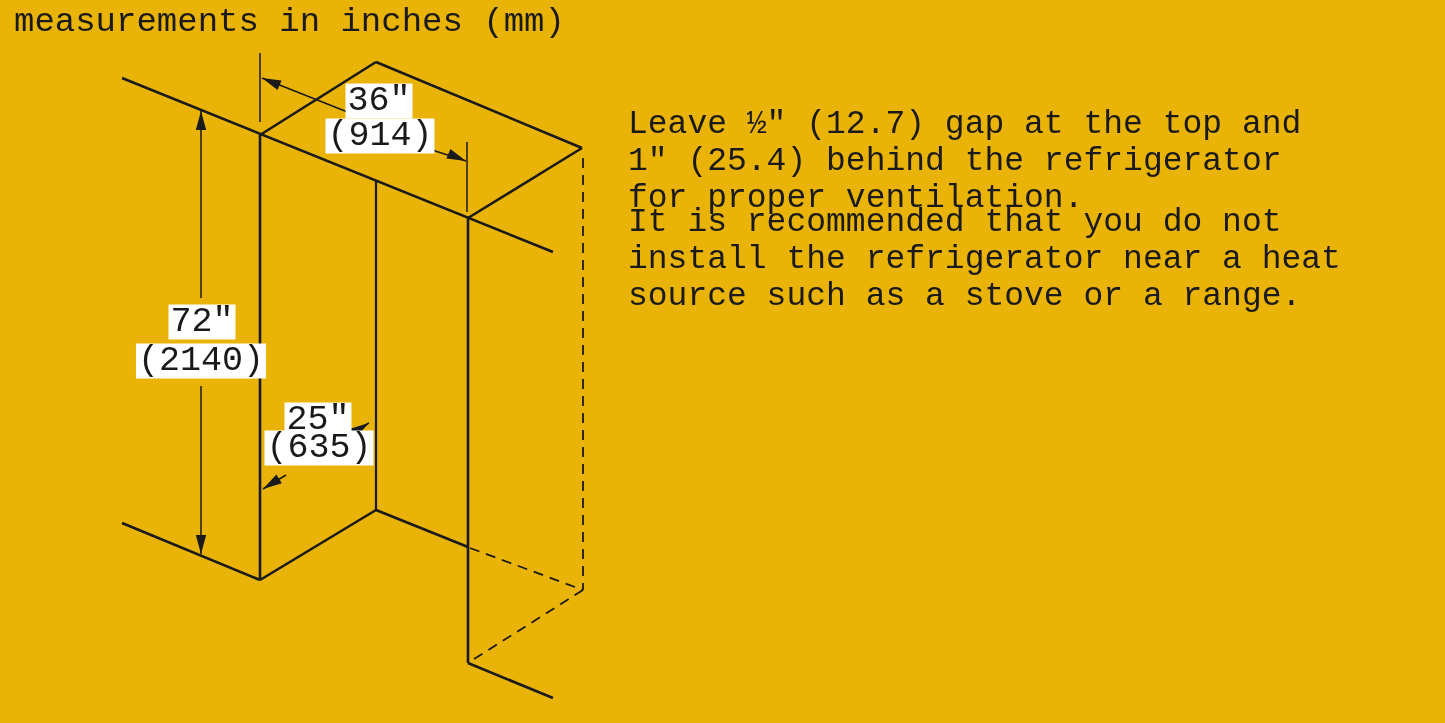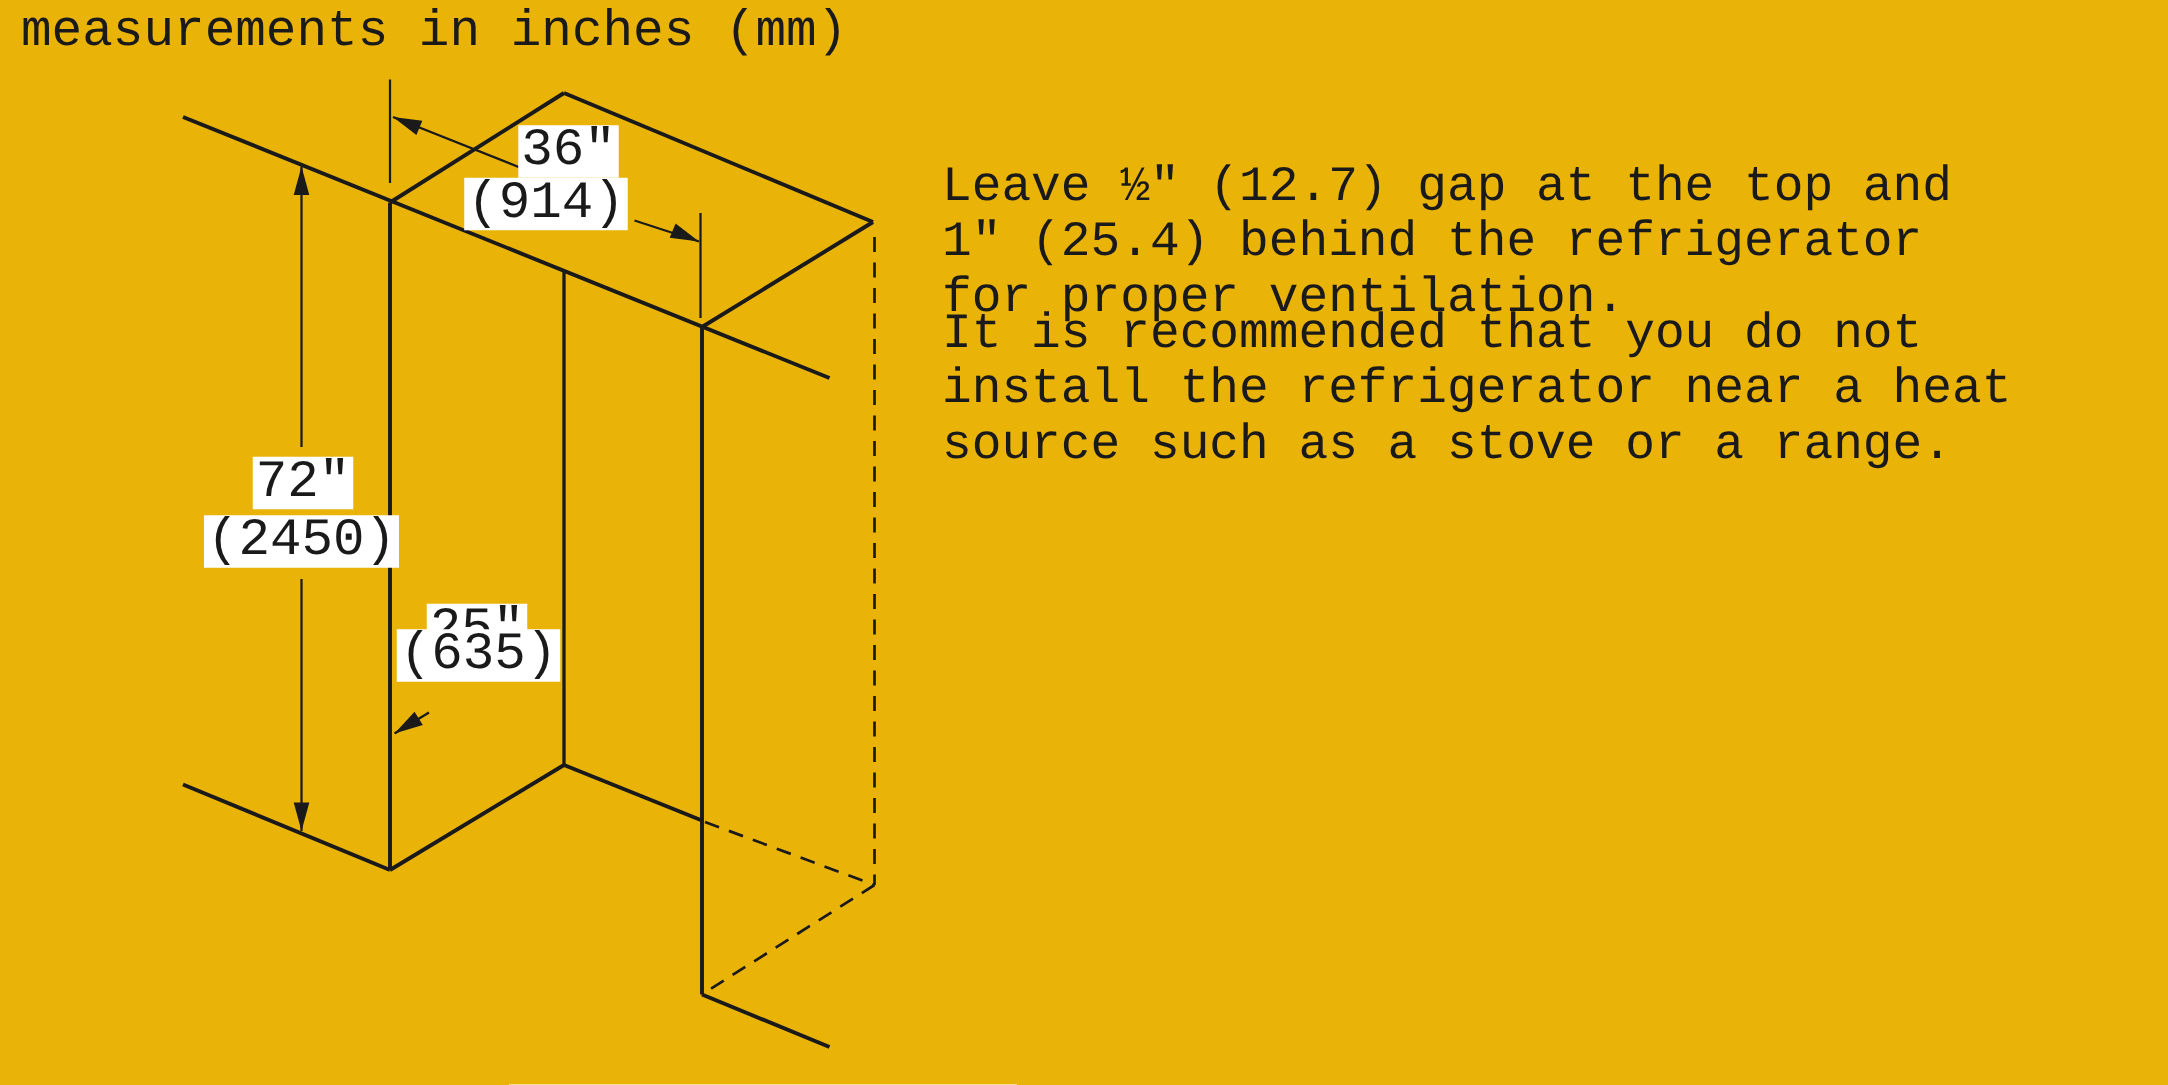--- a/index.html
+++ b/index.html
@@ -32,25 +32,25 @@
   .dim-label {
     position: absolute;
     transform: translate(-50%, -50%);
     font-size: 35px;
     line-height: 35px;
     white-space: nowrap;
     background: #ffffff;
     padding: 0 2px;
   }
   #lbl-36   { left: 379px; top: 101px; }
-  #lbl-914  { left: 364px; top: 136px; }
+  #lbl-914  { left: 380px; top: 136px; }
   #lbl-72   { left: 202px; top: 322px; }
   #lbl-1830 { left: 201px; top: 361px; }
   #lbl-25   { left: 318px; top: 420px; }
-  #lbl-635  { left: 319px; top: 437px; }
+  #lbl-635  { left: 319px; top: 448px; }
   #notes {
     position: absolute;
     left: 628px;
     top: 0;
     width: 720px;
   }
   #notes p {
     margin: 0;
     font-size: 33px;
     line-height: 37px;
@@ -105,21 +105,21 @@
       <path d="M0 0 L19 -5.2 L19 5.2 Z" transform="translate(201,111) rotate(90)"></path>
       <path d="M0 0 L19 -5.2 L19 5.2 Z" transform="translate(201,554) rotate(-90)"></path>
       <path d="M0 0 L19 -5.2 L19 5.2 Z" transform="translate(369,423) rotate(148)"></path>
       <path d="M0 0 L19 -5.2 L19 5.2 Z" transform="translate(263,489) rotate(-32)"></path>
     </g>
   </svg>
 
   <div class="dim-label" id="lbl-36">36"</div>
   <div class="dim-label" id="lbl-914">(914)</div>
   <div class="dim-label" id="lbl-72">72"</div>
-  <div class="dim-label" id="lbl-1830">(2450)</div>
+  <div class="dim-label" id="lbl-1830">(2140)</div>
   <div class="dim-label" id="lbl-25">25"</div>
   <div class="dim-label" id="lbl-635">(635)</div>
 
   <div id="notes">
     <p id="note-1">Leave ½" (12.7) gap at the top and 1" (25.4) behind the refrigerator for proper ventilation.</p>
     <p id="note-2">It is recommended that you do not install the refrigerator near a heat source such as a stove or a range.</p>
   </div>
 
 </div>
 

